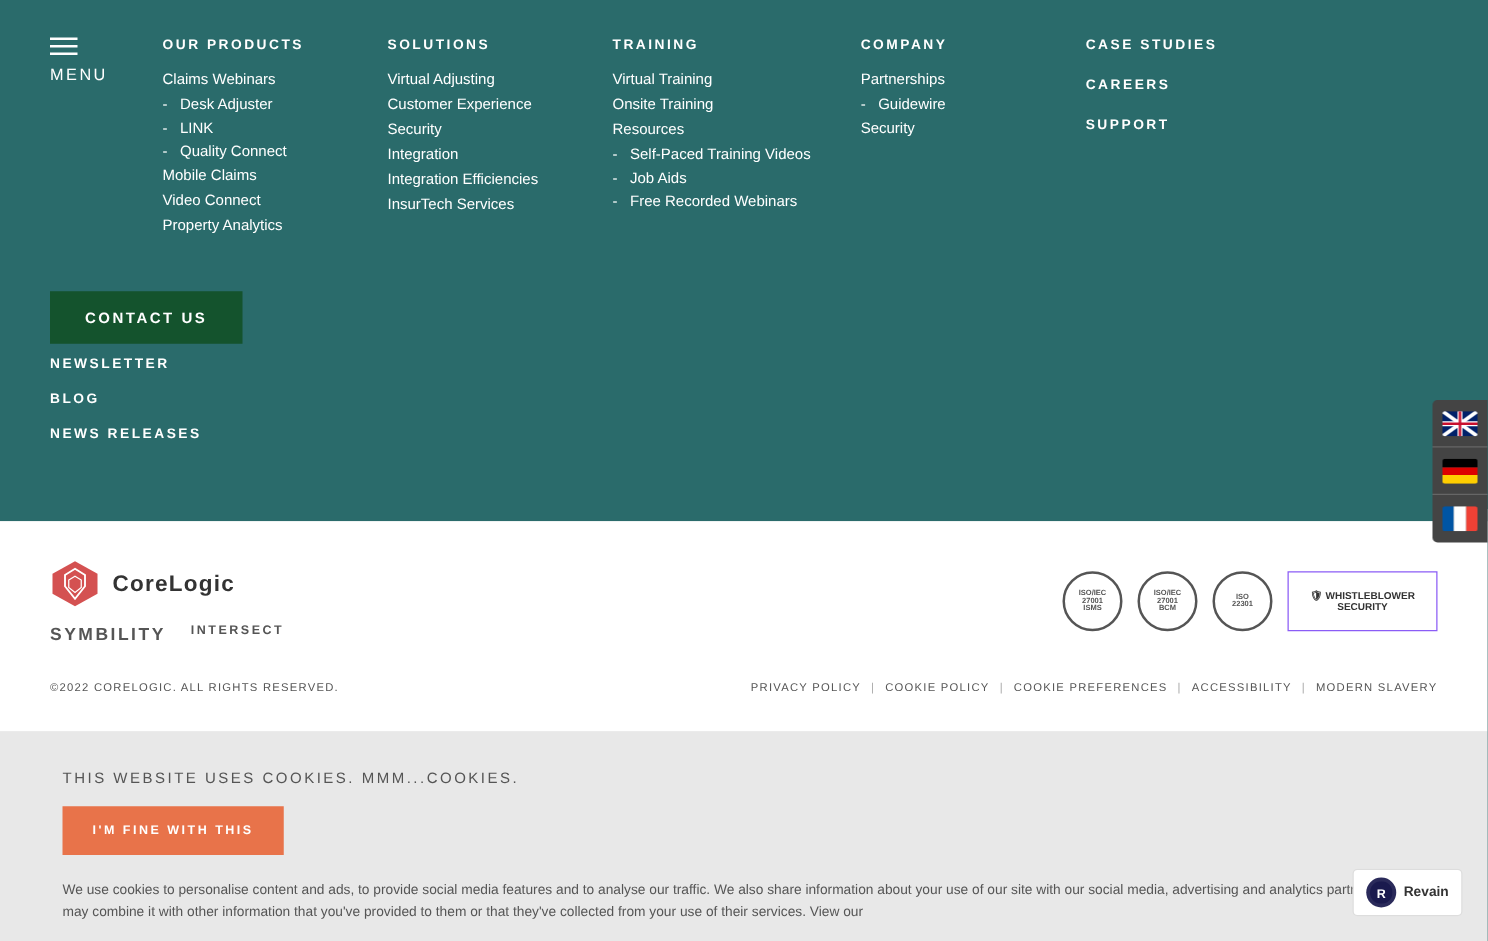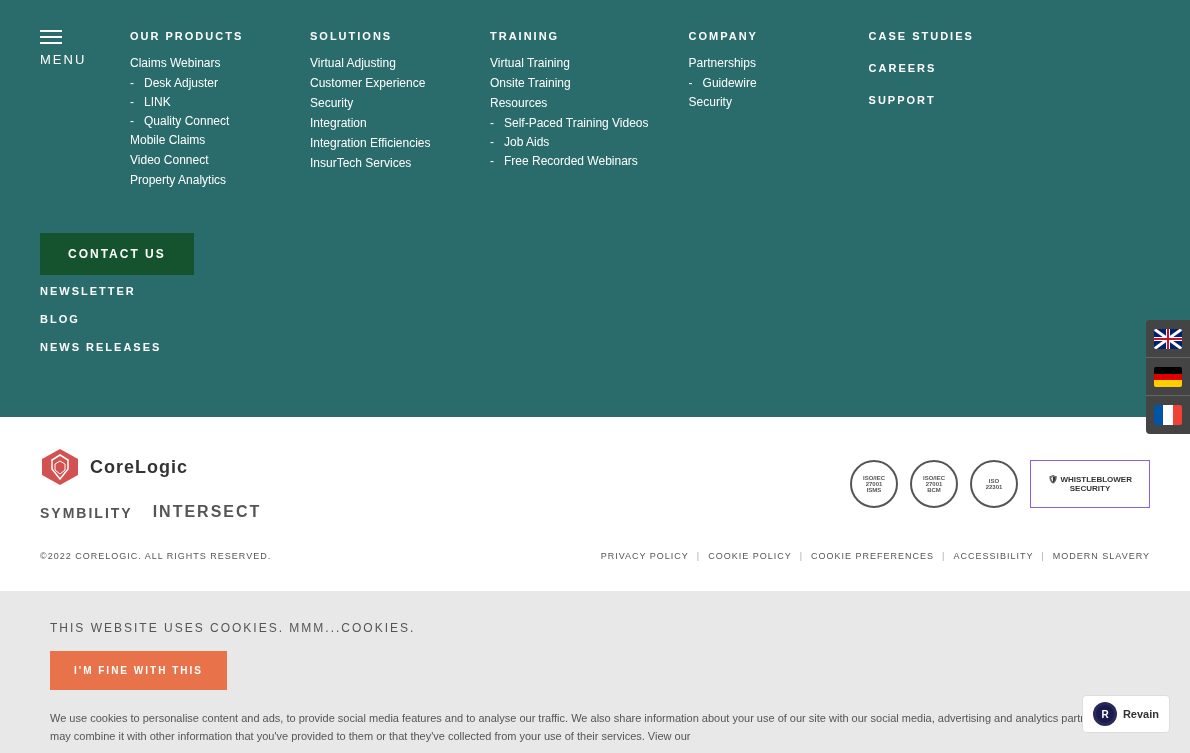--- a/index.html
+++ b/index.html
@@ -99,20 +99,21 @@
     .footer-top {
       display: flex;
       justify-content: space-between;
       align-items: center;
       margin-bottom: 20px;
     }
 
     .footer-logos-left {
       display: flex;
       flex-direction: column;
+      gap: 12px;
     }
 
     .corelogic-logo {
       display: flex;
       align-items: center;
       gap: 10px;
     }
 
     .cl-diamond {
       width: 40px;
@@ -122,34 +123,33 @@
     .cl-text {
       font-size: 18px;
       font-weight: bold;
       color: #333;
       letter-spacing: 1px;
     }
 
     .partner-logos {
       display: flex;
       gap: 20px;
-      align-items: flex-end;
-      margin-top: 16px;
+      align-items: flex-start;
     }
 
     .symbility-logo {
       font-size: 14px;
       font-weight: bold;
       color: #555;
       letter-spacing: 2px;
       text-transform: uppercase;
     }
 
     .intersect-logo {
-      font-size: 16px;
+      font-size: 10px;
       font-weight: bold;
       color: #555;
       letter-spacing: 2px;
       text-transform: uppercase;
     }
 
     .social-icons {
       display: flex;
       gap: 16px;
       align-items: center;

